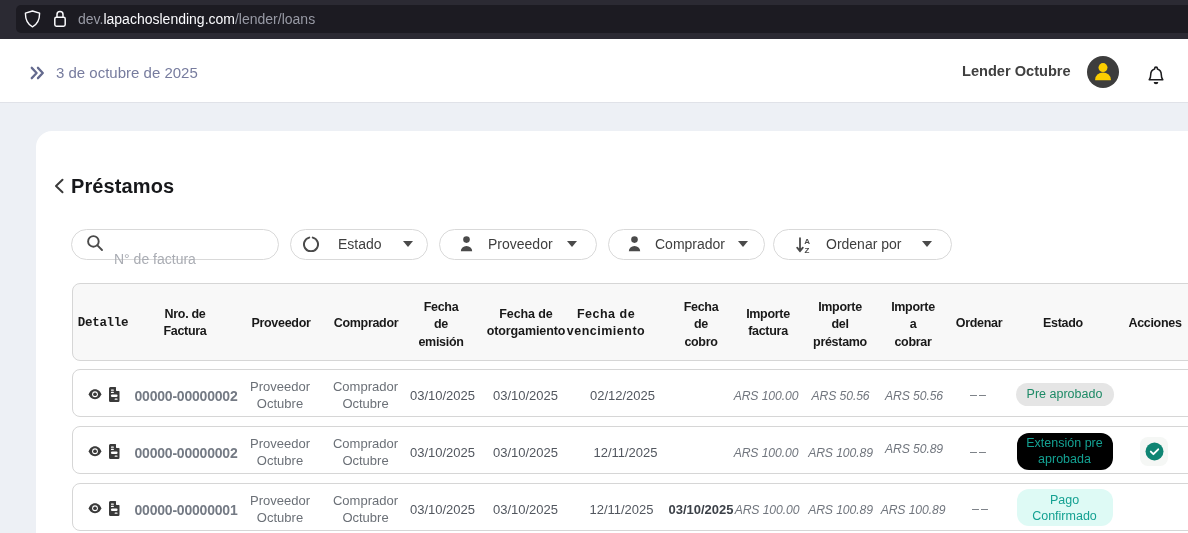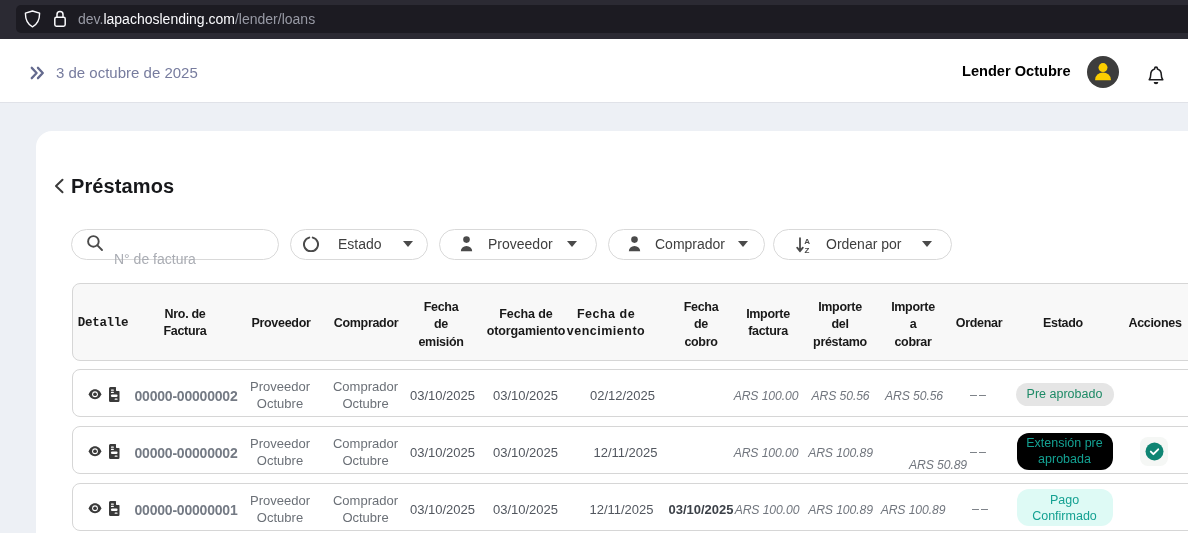--- a/index.html
+++ b/index.html
@@ -7,21 +7,21 @@
   body { font-family:"Liberation Sans", sans-serif; position:relative; background:#fff; }
   .abs { position:absolute; }
   
   #bbar { left:0; top:0; width:1188px; height:39px; background:#2b2a33; }
   #urlfield { left:16px; top:5px; width:1180px; height:28px; background:#1c1b22; border-radius:5px; }
   #urltext { left:78px; top:5px; height:28px; line-height:28px; font-size:14px; color:#989aa5; }
   #urltext b { color:#fbfbfe; font-weight:normal; }
   
   #apphead { left:0; top:39px; width:1188px; height:64px; background:#fff; border-bottom:1px solid #e0e2e8; }
   #datetxt { left:56px; top:41px; height:64px; line-height:64px; font-size:15px; color:#777c9e; }
-  #lender { left:962px; top:39px; height:82px; line-height:64px; font-size:14.6px; font-weight:bold; color:#000000; }
+  #lender { left:962px; top:39px; height:82px; line-height:64px; font-size:14.6px; font-weight:bold; color:#404040; }
   #avatar { left:1087px; top:55.5px; width:32px; height:32px; border-radius:50%; background:#3d3d3d; overflow:hidden; }
   
   #content { left:0; top:103px; width:1188px; height:430px; background:#edf0f5; }
   #card { left:36px; top:131px; width:1152px; height:402px; background:#fff; border-radius:16px 0 0 0; }
   
   #ptitle { left:71px; top:175px; font-size:20px; font-weight:bold; color:#17181b; letter-spacing:0.1px; }
   
   .pill { top:229px; height:31px; border:1px solid #d9d9d9; border-radius:16px; background:#fff; }
   .ptxt { font-size:14px; color:#3e3e3e; position:absolute; top:0; height:31px; line-height:31px; }
   .caret { position:absolute; width:0; height:0; border-left:5.5px solid transparent; border-right:5.5px solid transparent; border-top:6px solid #4a4a4a; top:241px; }
@@ -184,21 +184,21 @@
   <div class="badge" style="left:1064.5px;top:383px;width:98px;height:23px;line-height:23px;background:#e5e5e5;color:#1d8a66;">Pre aprobado</div>
 
   <div class="cell inv" style="left:186px;top:445px;">00000-00000002</div>
   <div class="cell nm" style="left:280px;top:436.2px;">Proveedor<br>Octubre</div>
   <div class="cell nm" style="left:365.5px;top:436.2px;">Comprador<br>Octubre</div>
   <div class="cell dt" style="left:442.5px;top:445.3px;">03/10/2025</div>
   <div class="cell dt" style="left:525.5px;top:445.3px;">03/10/2025</div>
   <div class="cell dt" style="left:625.5px;top:445.3px;">12/11/2025</div>
   <div class="cell amt" style="left:766px;top:446px;">ARS 100.00</div>
   <div class="cell amt" style="left:840.5px;top:446px;">ARS 100.89</div>
-  <div class="cell amt" style="left:914px;top:458px;margin-left:24px;">ARS 50.89</div>
+  <div class="cell amt" style="left:914px;top:442px;">ARS 50.89</div>
   <div class="cell dash" style="left:979px;top:445px;">––</div>
   <div class="badge" style="left:1064.5px;top:432.5px;width:96px;height:37px;padding-top:2.5px;background:#000000;color:#14a192;">Extensión pre<br>aprobada</div>
   <div class="abs" style="left:1140px;top:437px;width:28px;height:29px;border-radius:8px;background:#f5f7f5;"></div>
   <svg class="abs" style="left:1145px;top:442px" width="19" height="19" viewBox="0 0 19 19">
     <circle cx="9.5" cy="9.5" r="9" fill="#0f8573"></circle>
     <path d="M5.8 9.6 L8.4 12.2 L13.2 7.3" fill="none" stroke="#fff" stroke-width="1.9" stroke-linecap="round" stroke-linejoin="round"></path>
   </svg>
 
   <div class="cell inv" style="left:186px;top:502px;">00000-00000001</div>
   <div class="cell nm" style="left:280px;top:493.2px;">Proveedor<br>Octubre</div>

